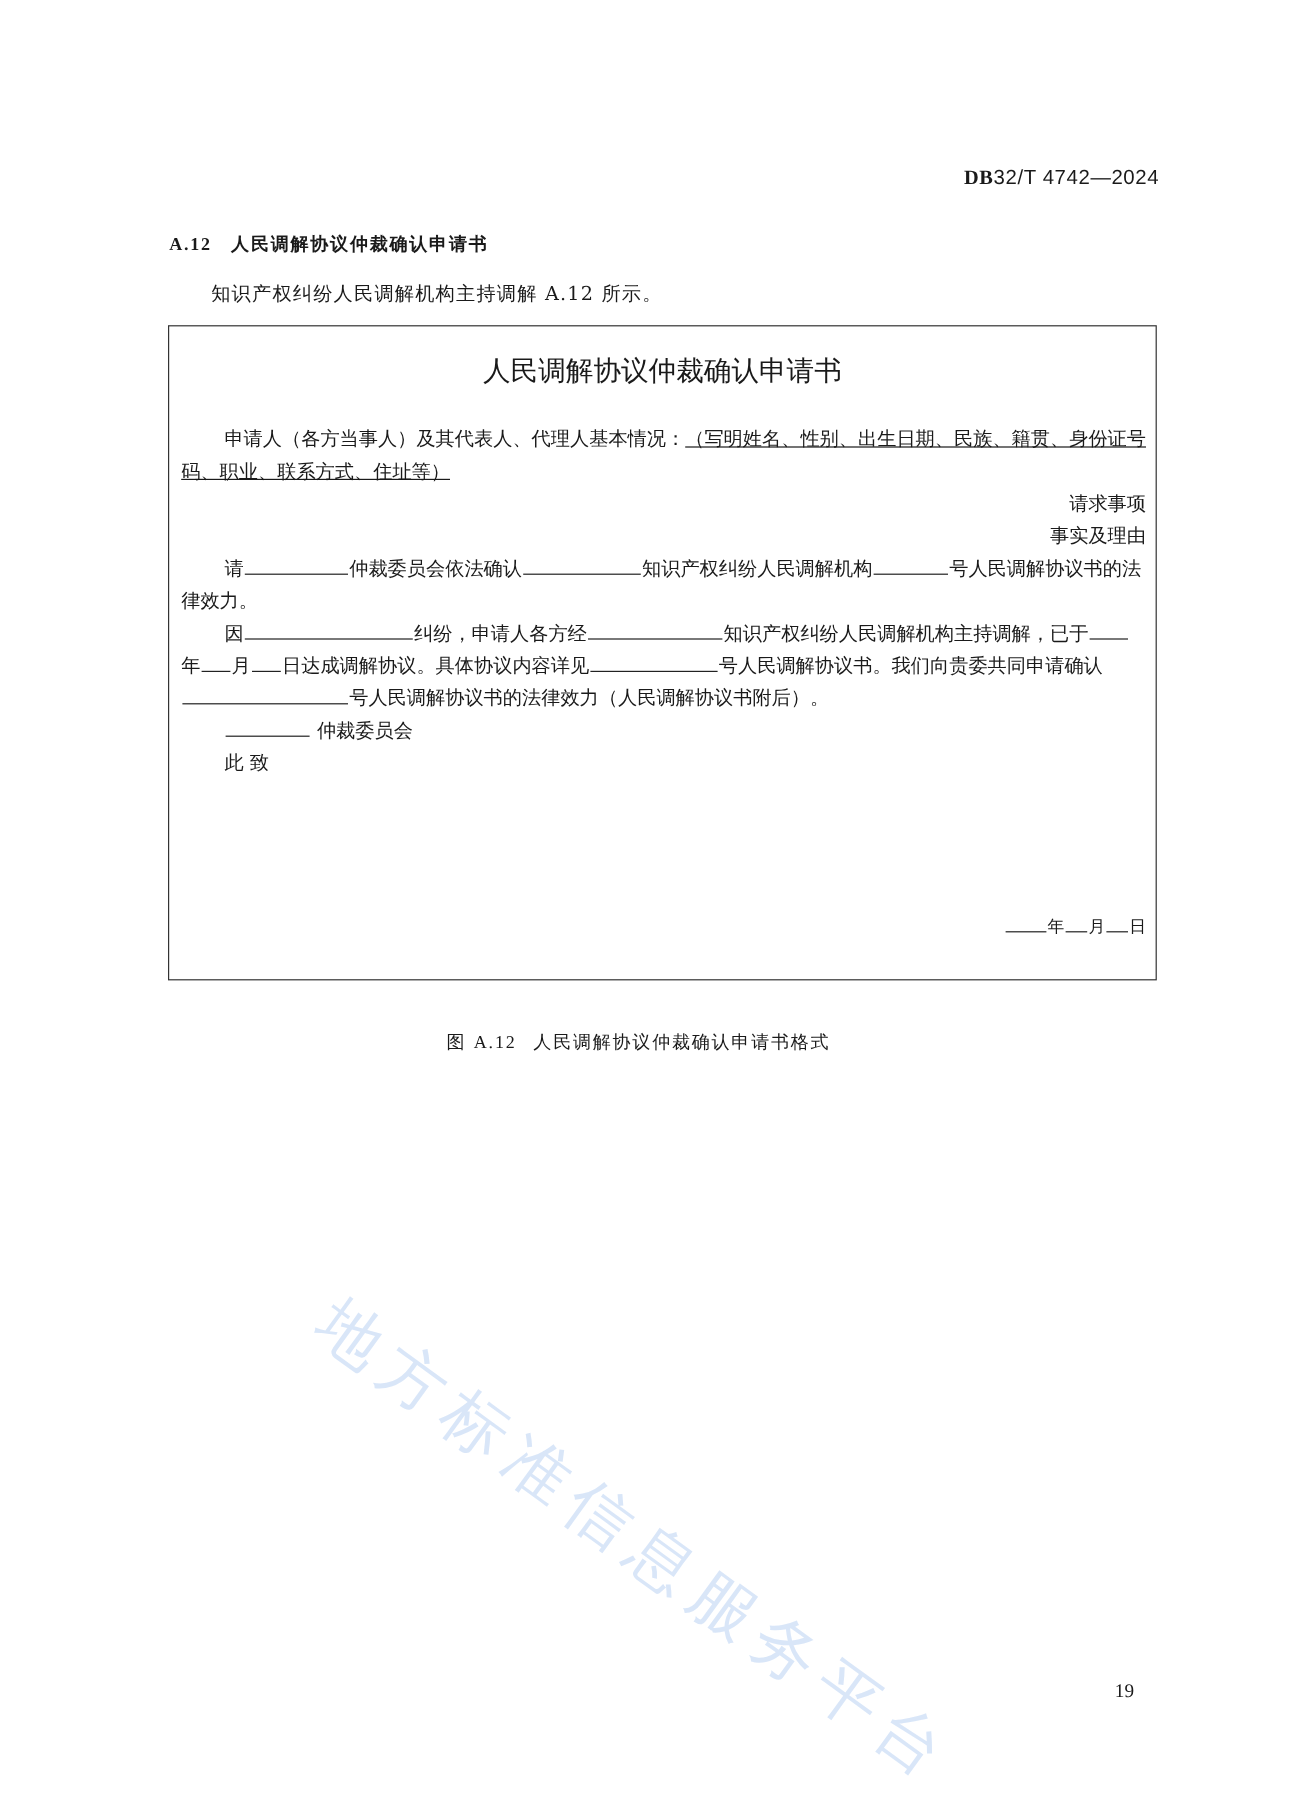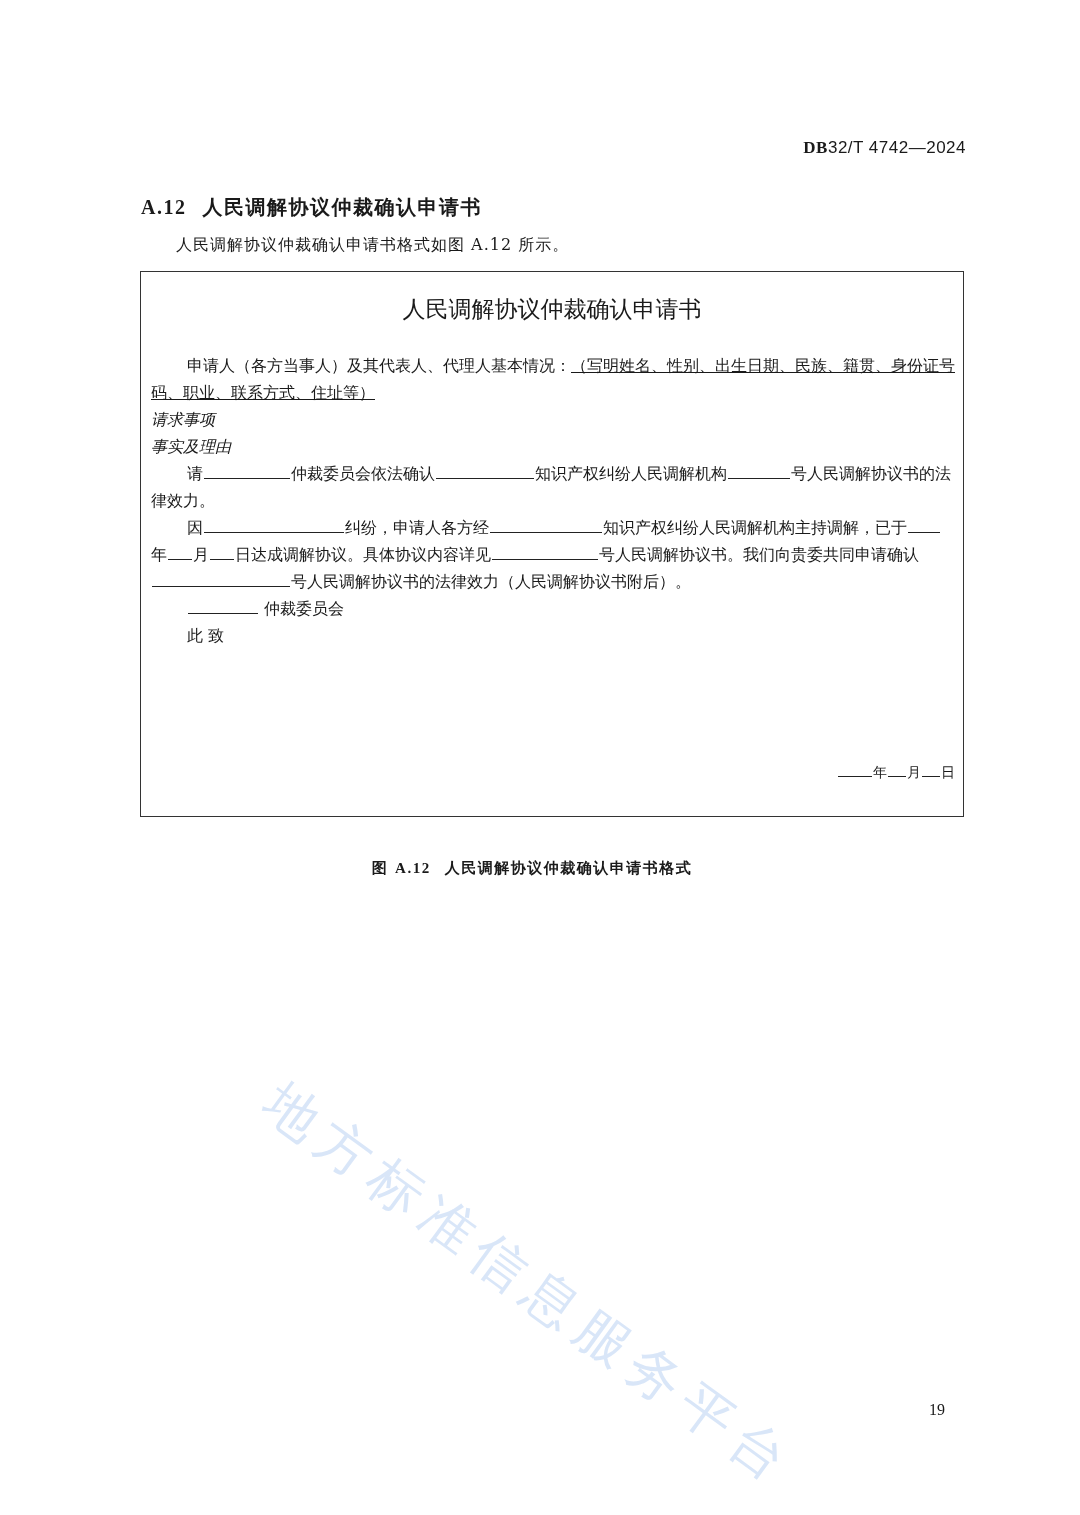--- a/index.html
+++ b/index.html
@@ -9,21 +9,21 @@
     color: #1a1a1a;
   }
   .doc-code {
     position: absolute; top: 138px; right: 114px;
     font-size: 17px; font-family: "Liberation Sans", "DejaVu Sans", sans-serif;
     letter-spacing: 0.5px;
   }
   .doc-code .bold { font-weight: bold; font-family: "Liberation Serif", serif; }
   .section-heading {
     position: absolute; top: 194px; left: 141px;
-    font-size: 20px; font-weight: bold;
+    font-size: 15px; font-weight: bold;
     font-family: "DejaVu Sans", "Liberation Sans", sans-serif;
     letter-spacing: 1.5px;
   }
   .section-heading .num { margin-right: 16px; font-family: "Liberation Serif", serif; }
   .intro-text {
     position: absolute; top: 235px; left: 176px;
     font-size: 16px; letter-spacing: 1px;
   }
   .form-box {
     position: absolute; left: 140px; top: 271px; width: 824px; height: 546px;
@@ -33,37 +33,37 @@
     position: absolute; top: 22px; left: 0; right: 0; text-align: center;
     font-size: 23px; font-family: "DejaVu Sans", "Liberation Sans", sans-serif;
   }
   .form-body {
     position: absolute; left: 10px; right: 8px; top: 80px;
     font-size: 16px; line-height: 27px;
     font-family: "DejaVu Sans", "Liberation Sans", sans-serif;
   }
   .p { margin: 0; }
   .indent { text-indent: 36px; }
-  .center { text-align: left; font-style: italic; }
+  .center { text-align: right; }
   .ul { text-decoration: underline; }
   .blank {
     display: inline-block; border-bottom: 1px solid #222; height: 18px;
     vertical-align: baseline; margin: 0 1px;
   }
   .sign-row {
     position: absolute; top: 432px; right: 18px; font-size: 16px;
     font-family: "DejaVu Sans", "Liberation Sans", sans-serif;
   }
   .date-row {
     position: absolute; top: 486px; right: 8px; font-size: 14px;
     font-family: "DejaVu Sans", "Liberation Sans", sans-serif;
   }
   .caption {
     position: absolute; top: 859px; left: 0; right: 16px; text-align: center;
-    font-size: 15px; font-weight: bold; letter-spacing: 1.5px;
+    font-size: 15px; font-weight: normal; letter-spacing: 1.5px;
     font-family: "DejaVu Sans", "Liberation Sans", sans-serif;
   }
   .caption .num { margin-right: 14px; font-family: "Liberation Serif", serif; }
   .watermark {
     position: absolute; left: 270px; top: 1060px;
     transform: rotate(36deg); transform-origin: left center;
     font-size: 54px; color: rgba(120, 165, 230, 0.28);
     letter-spacing: 10px; white-space: nowrap;
     font-family: "DejaVu Sans", "Liberation Sans", sans-serif;
   }
@@ -76,21 +76,21 @@
 <body>
 
 <div class="doc-code">
   <span class="bold">DB</span><span>32/T  4742—2024</span>
 </div>
 
 <div class="section-heading">
   <span class="num">A.12</span><span>人民调解协议仲裁确认申请书</span>
 </div>
 
-<div class="intro-text">人民调解协议仲裁确认申请书格式如图 A.12 所示。</div>
+<div class="intro-text">知识产权纠纷人民调解机构主持调解 A.12 所示。</div>
 
 <div class="form-box">
   <div class="form-title">人民调解协议仲裁确认申请书</div>
 
   <div class="form-body">
     <p class="p indent">
       <span>申请人（各方当事人）及其代表人、代理人基本情况：</span><span class="ul">（写明姓名、性别、出生日期、民族、籍贯、身份证号码、职业、联系方式、住址等）</span>
     </p>
 
     <p class="p center">请求事项</p>

